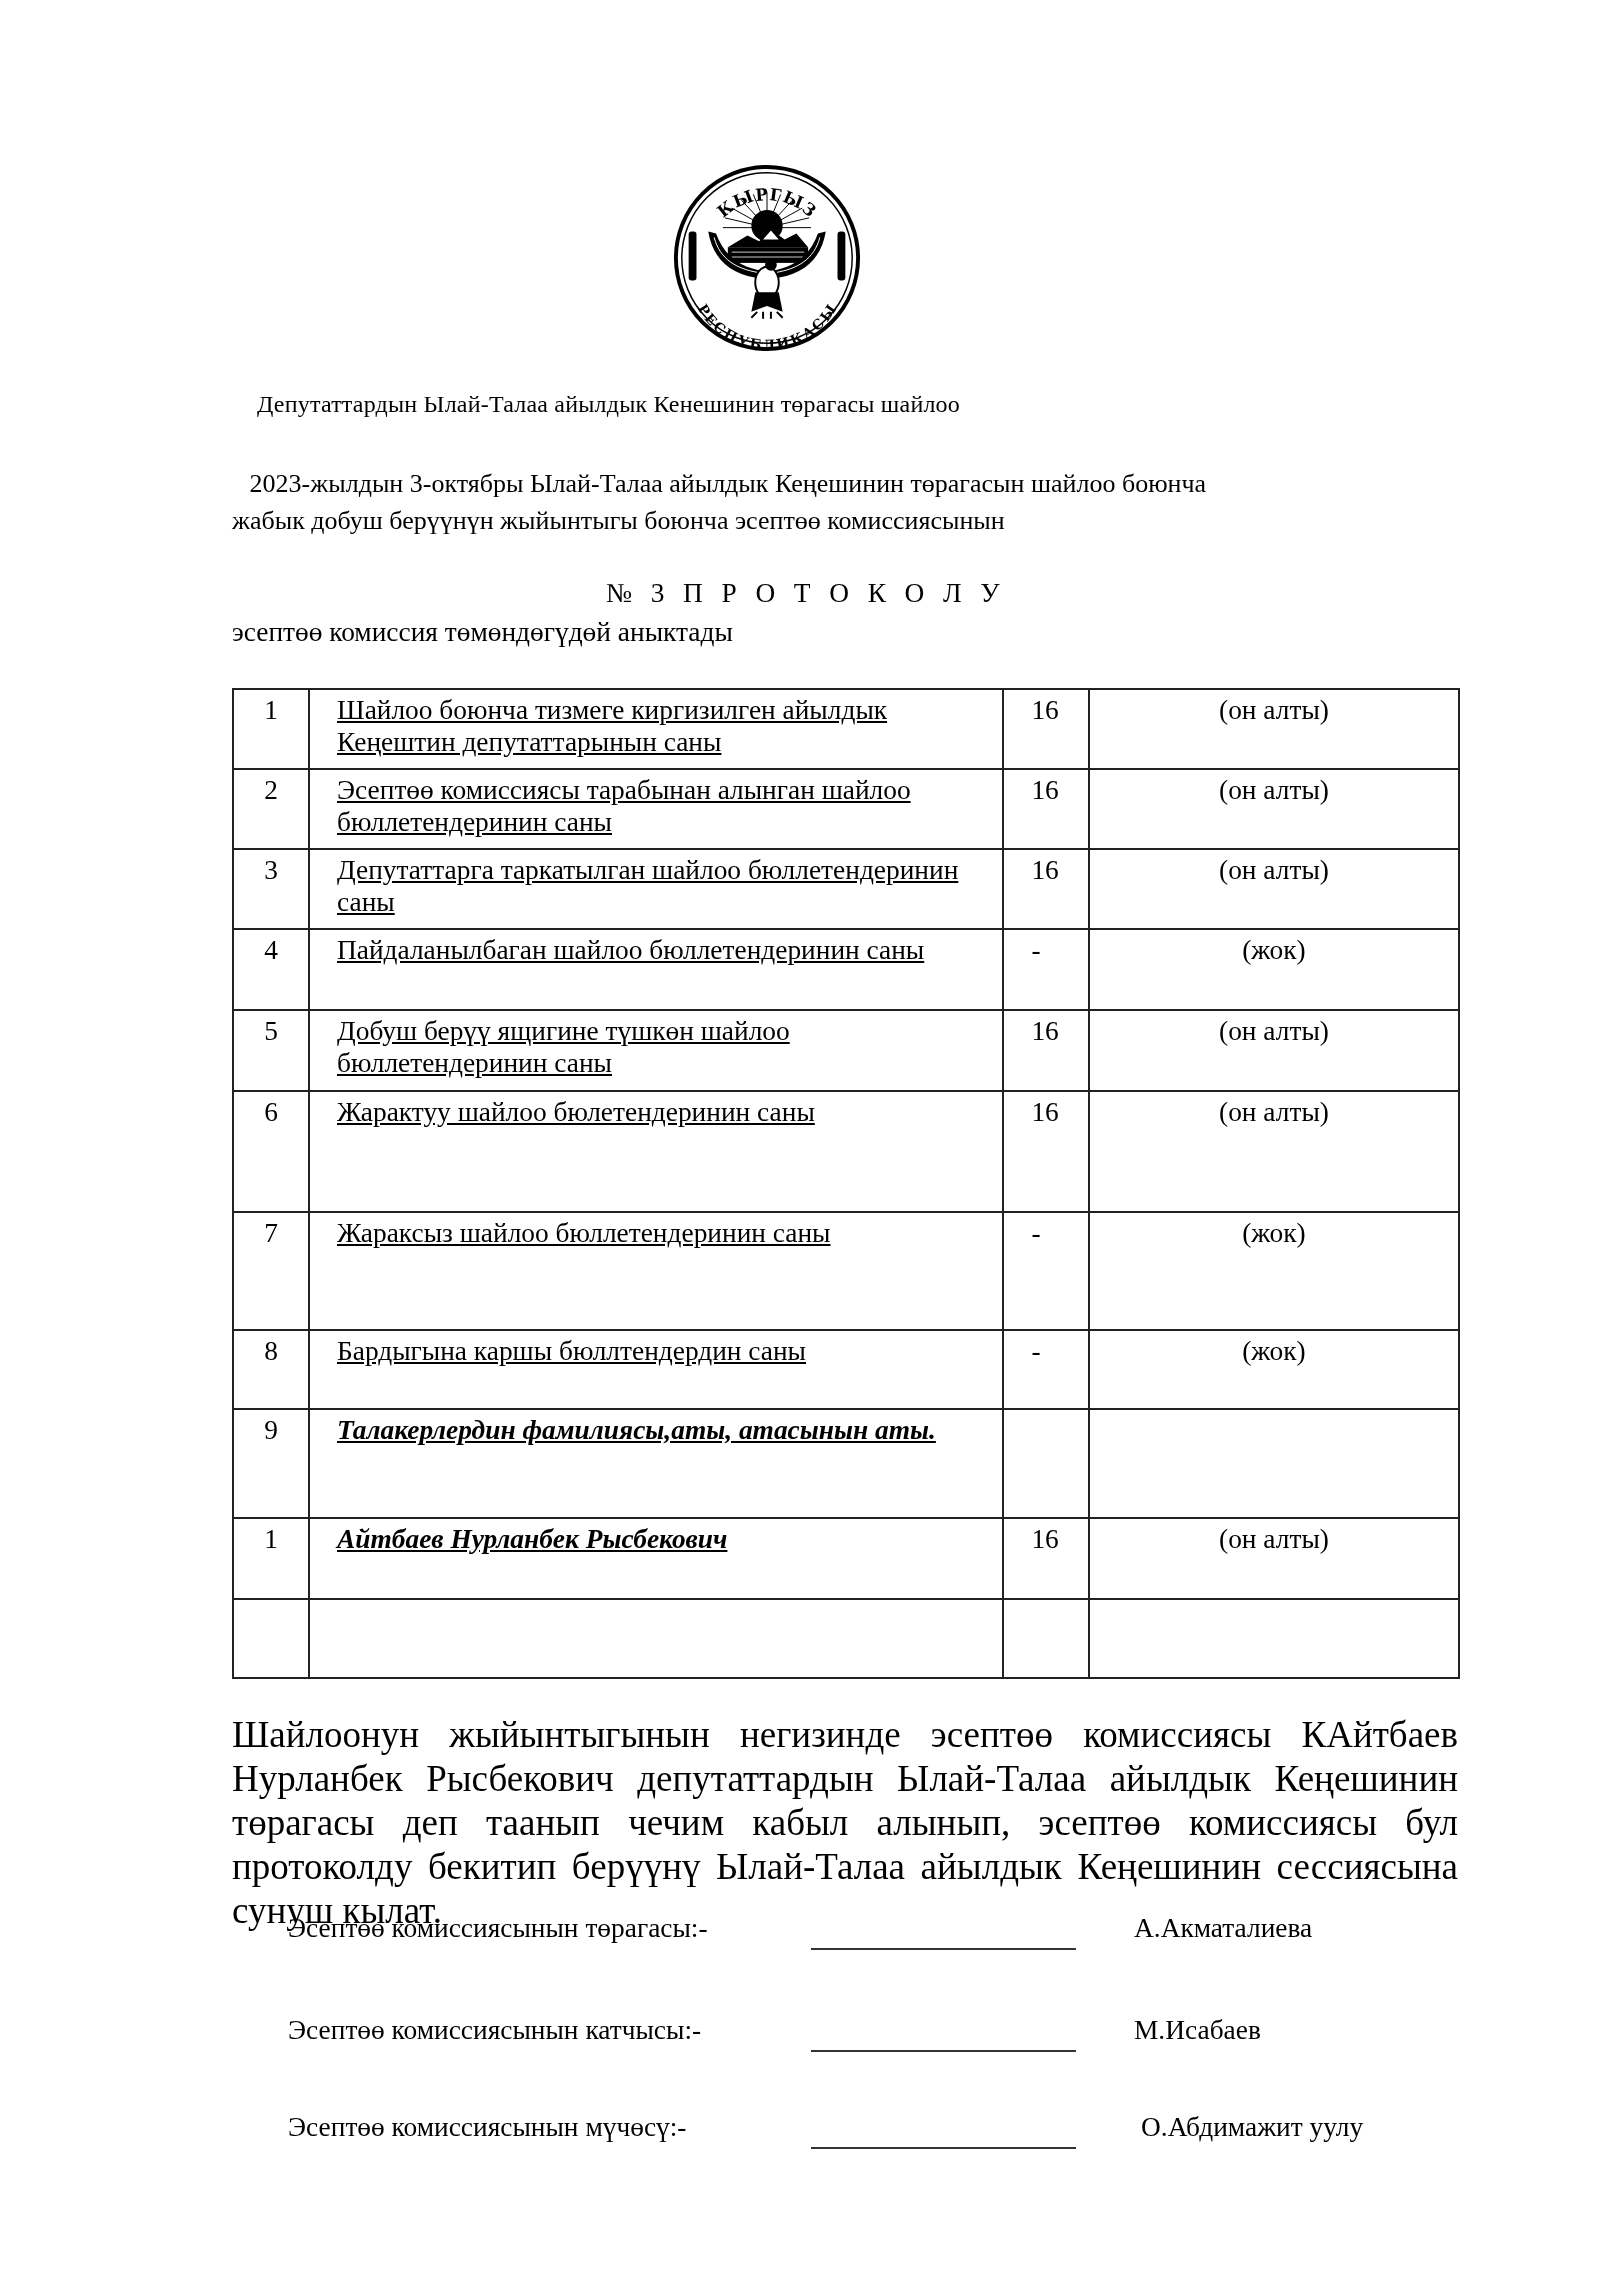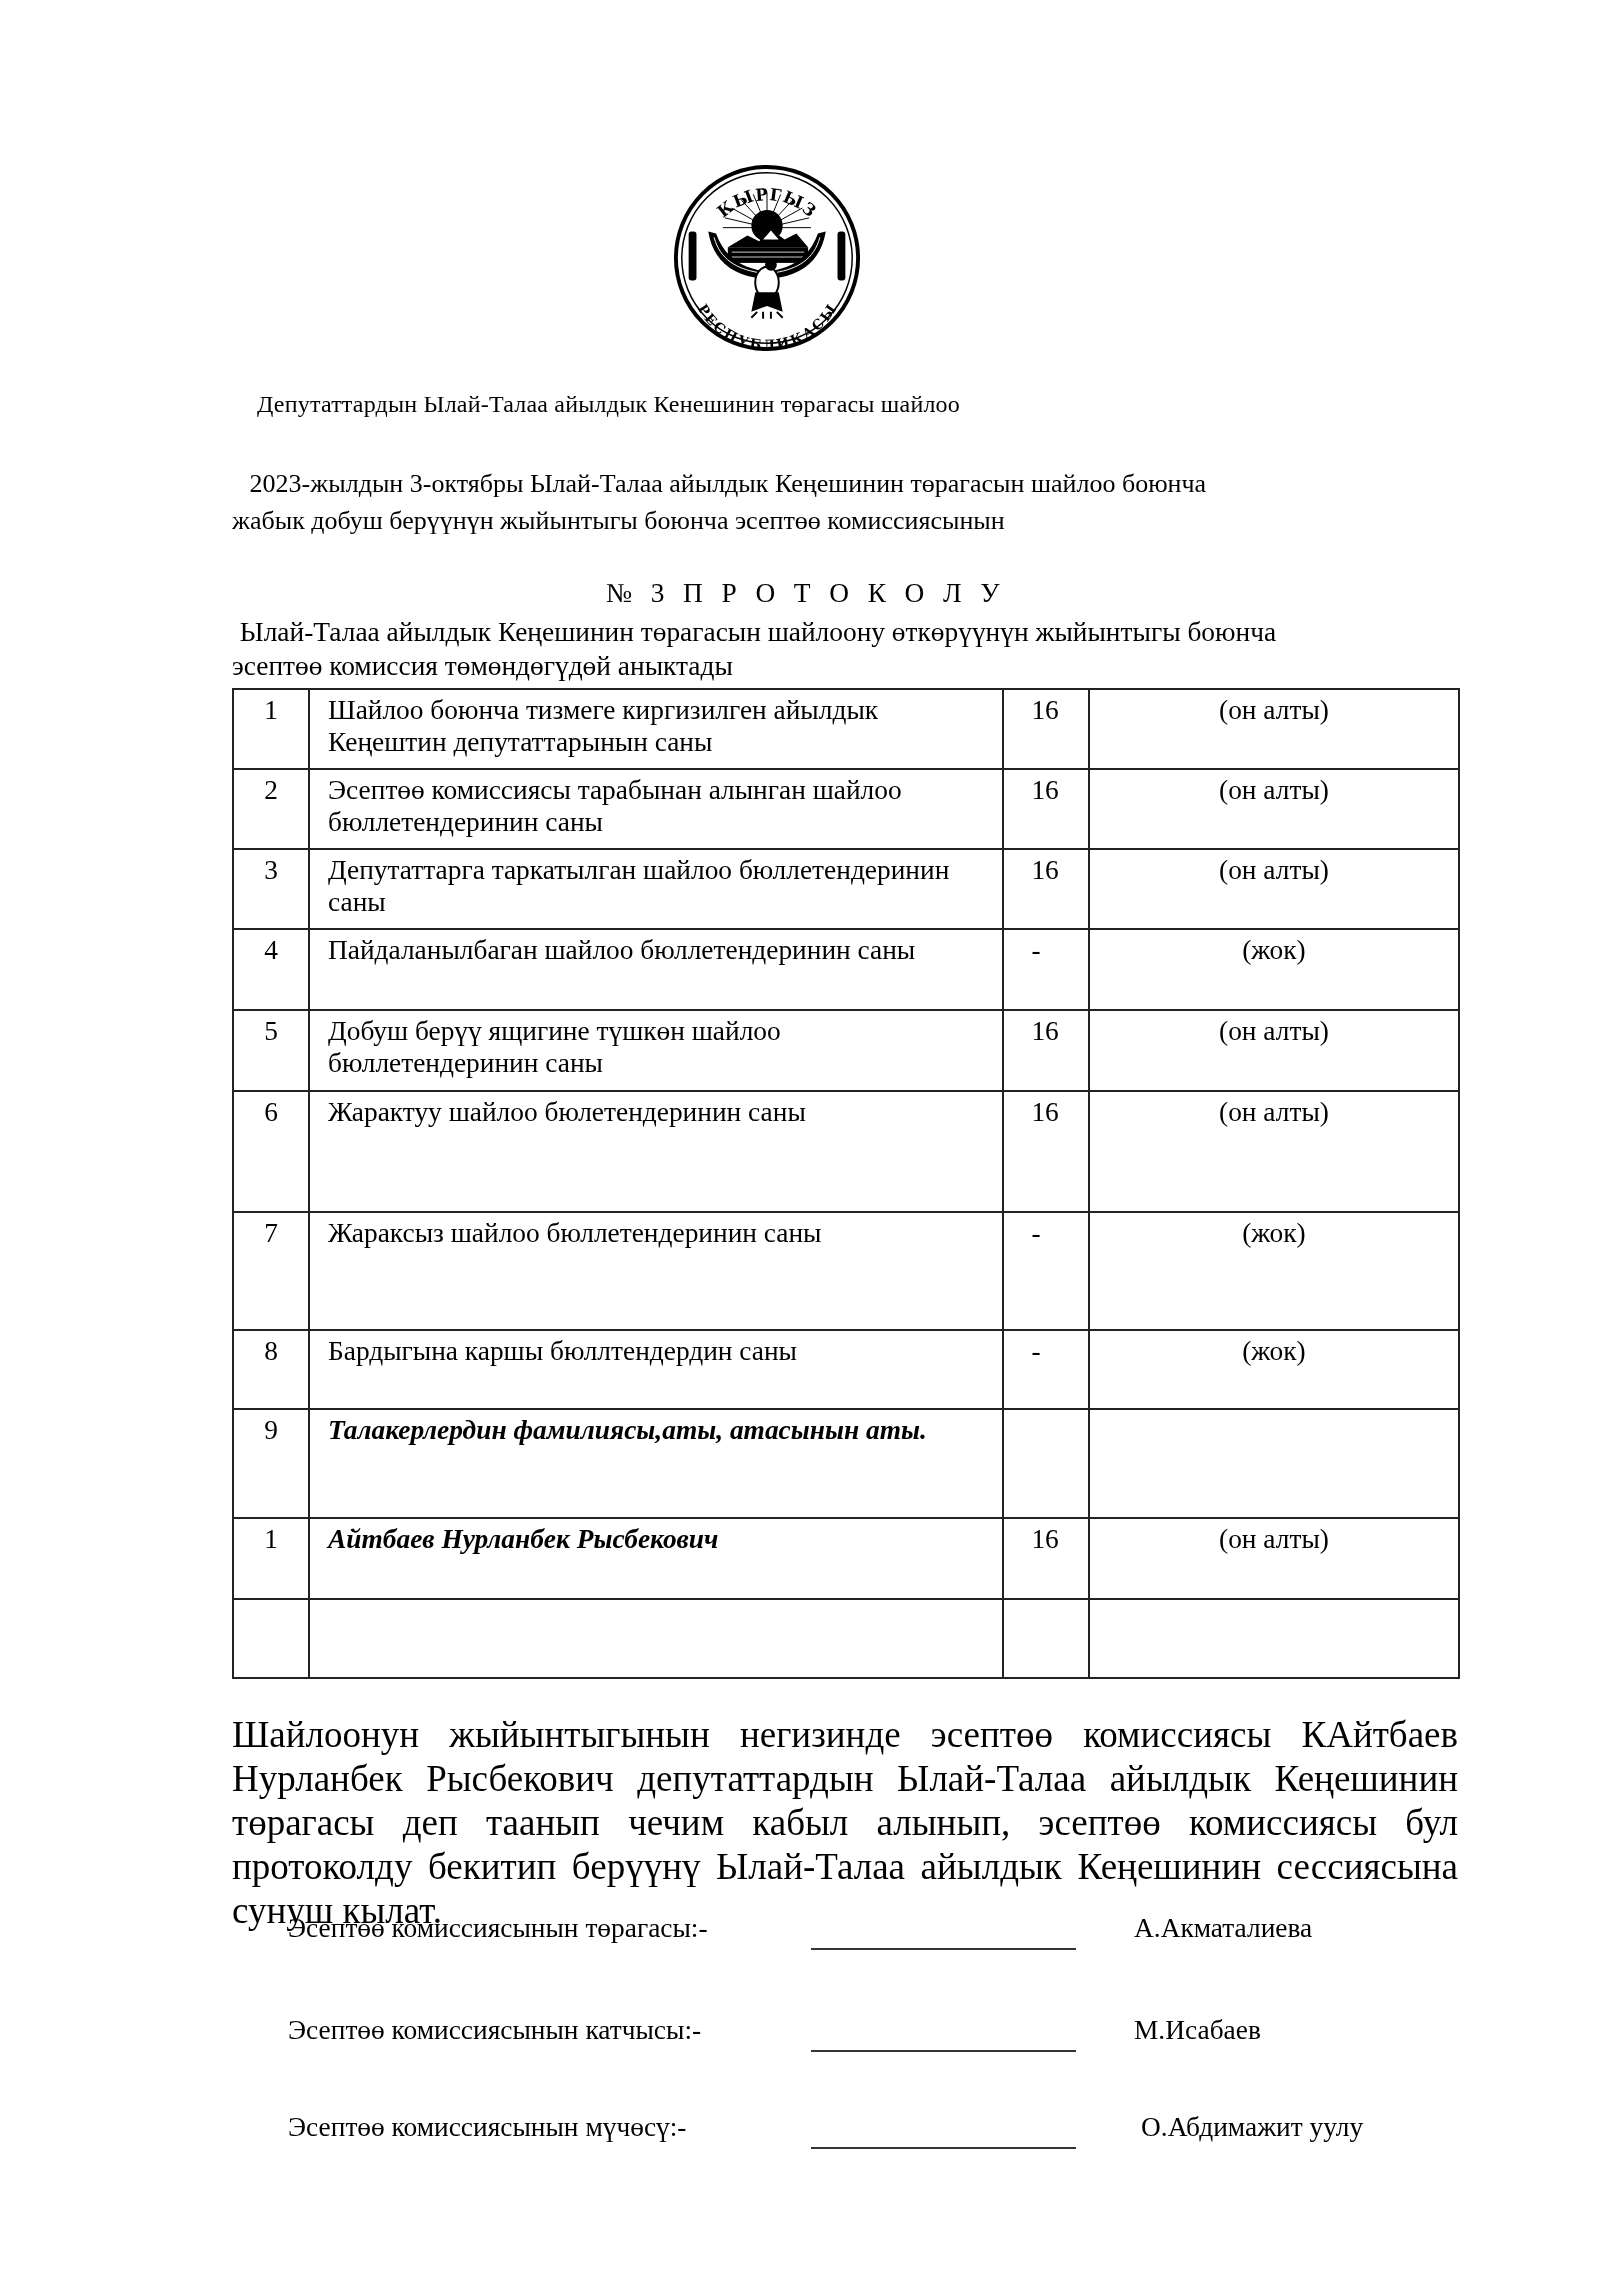--- a/index.html
+++ b/index.html
@@ -12,21 +12,21 @@
   .intro .l1 { display: block; padding-left: 17.6px; }
   .protocol-no { left: 606px; top: 578px; font-size: 27.4px; letter-spacing: 5.9px; }
   .subhead { left: 232px; top: 615px; font-size: 27.4px; line-height: 34px; white-space: normal; width: 1255px; }
   .subhead .l1 { display: block; padding-left: 7.8px; }
 
   table.results { position: absolute; left: 232px; top: 688px; width: 1226px;
                   border-collapse: collapse; table-layout: fixed; }
   table.results td { border: 2px solid #222; vertical-align: top; font-size: 27.4px;
                      line-height: 32px; padding: 3.9px 9.8px 0 9.8px; }
   table.results td.n { text-align: center; width: 57px; }
-  table.results td.desc { width: 674px; padding-left: 18px; }
+  table.results td.desc { width: 674px; padding-left: 27px; text-decoration: underline; }
   table.results td.num { text-align: left; width: 65px; padding-left: 27.4px; margin-top: 16px; }
   table.results td.words { text-align: center; }
   table.results td.bi { font-weight: bold; font-style: italic; }
 
   .conclusion { left: 232px; top: 1713px; width: 1226px; font-size: 37px; line-height: 44px;
                 text-align: justify; white-space: normal; }
   .sig-row { position: absolute; left: 242px; height: 39px; width: 1235px; margin-left: 46px; }
   .sig-label { position: absolute; left: 0; top: 0; font-size: 27.4px; white-space: nowrap; }
   .sig-line { position: absolute; left: 523px; top: 35px; width: 265px; height: 0;
               border-top: 2px solid #333; }
@@ -94,21 +94,20 @@
 <div class="abs title">Депутаттардын Ылай-Талаа  айылдык Кенешинин  төрагасы  шайлоо</div>
 
 <div class="abs intro">
   <span class="l1">2023-жылдын 3-октябры  Ылай-Талаа айылдык  Кеңешинин төрагасын шайлоо  боюнча</span>
   <span>жабык добуш берүүнүн жыйынтыгы боюнча эсептөө  комиссиясынын</span>
 </div>
 
 <div class="abs protocol-no">№ 3 П Р О Т О К О Л У</div>
 
 <div class="abs subhead">
-  <span class="l1">Ылай-Талаа айылдык Кеңешинин төрагасын шайлоону өткөрүүнүн жыйынтыгы боюнча</span>
   <span>эсептөө комиссия төмөндөгүдөй аныктады</span>
 </div>
 
 <table class="results">
   <colgroup>
     <col style="width:76px">
       <col style="width:694px">
       <col style="width:86px">
       <col style="width:370px">
   </colgroup>

